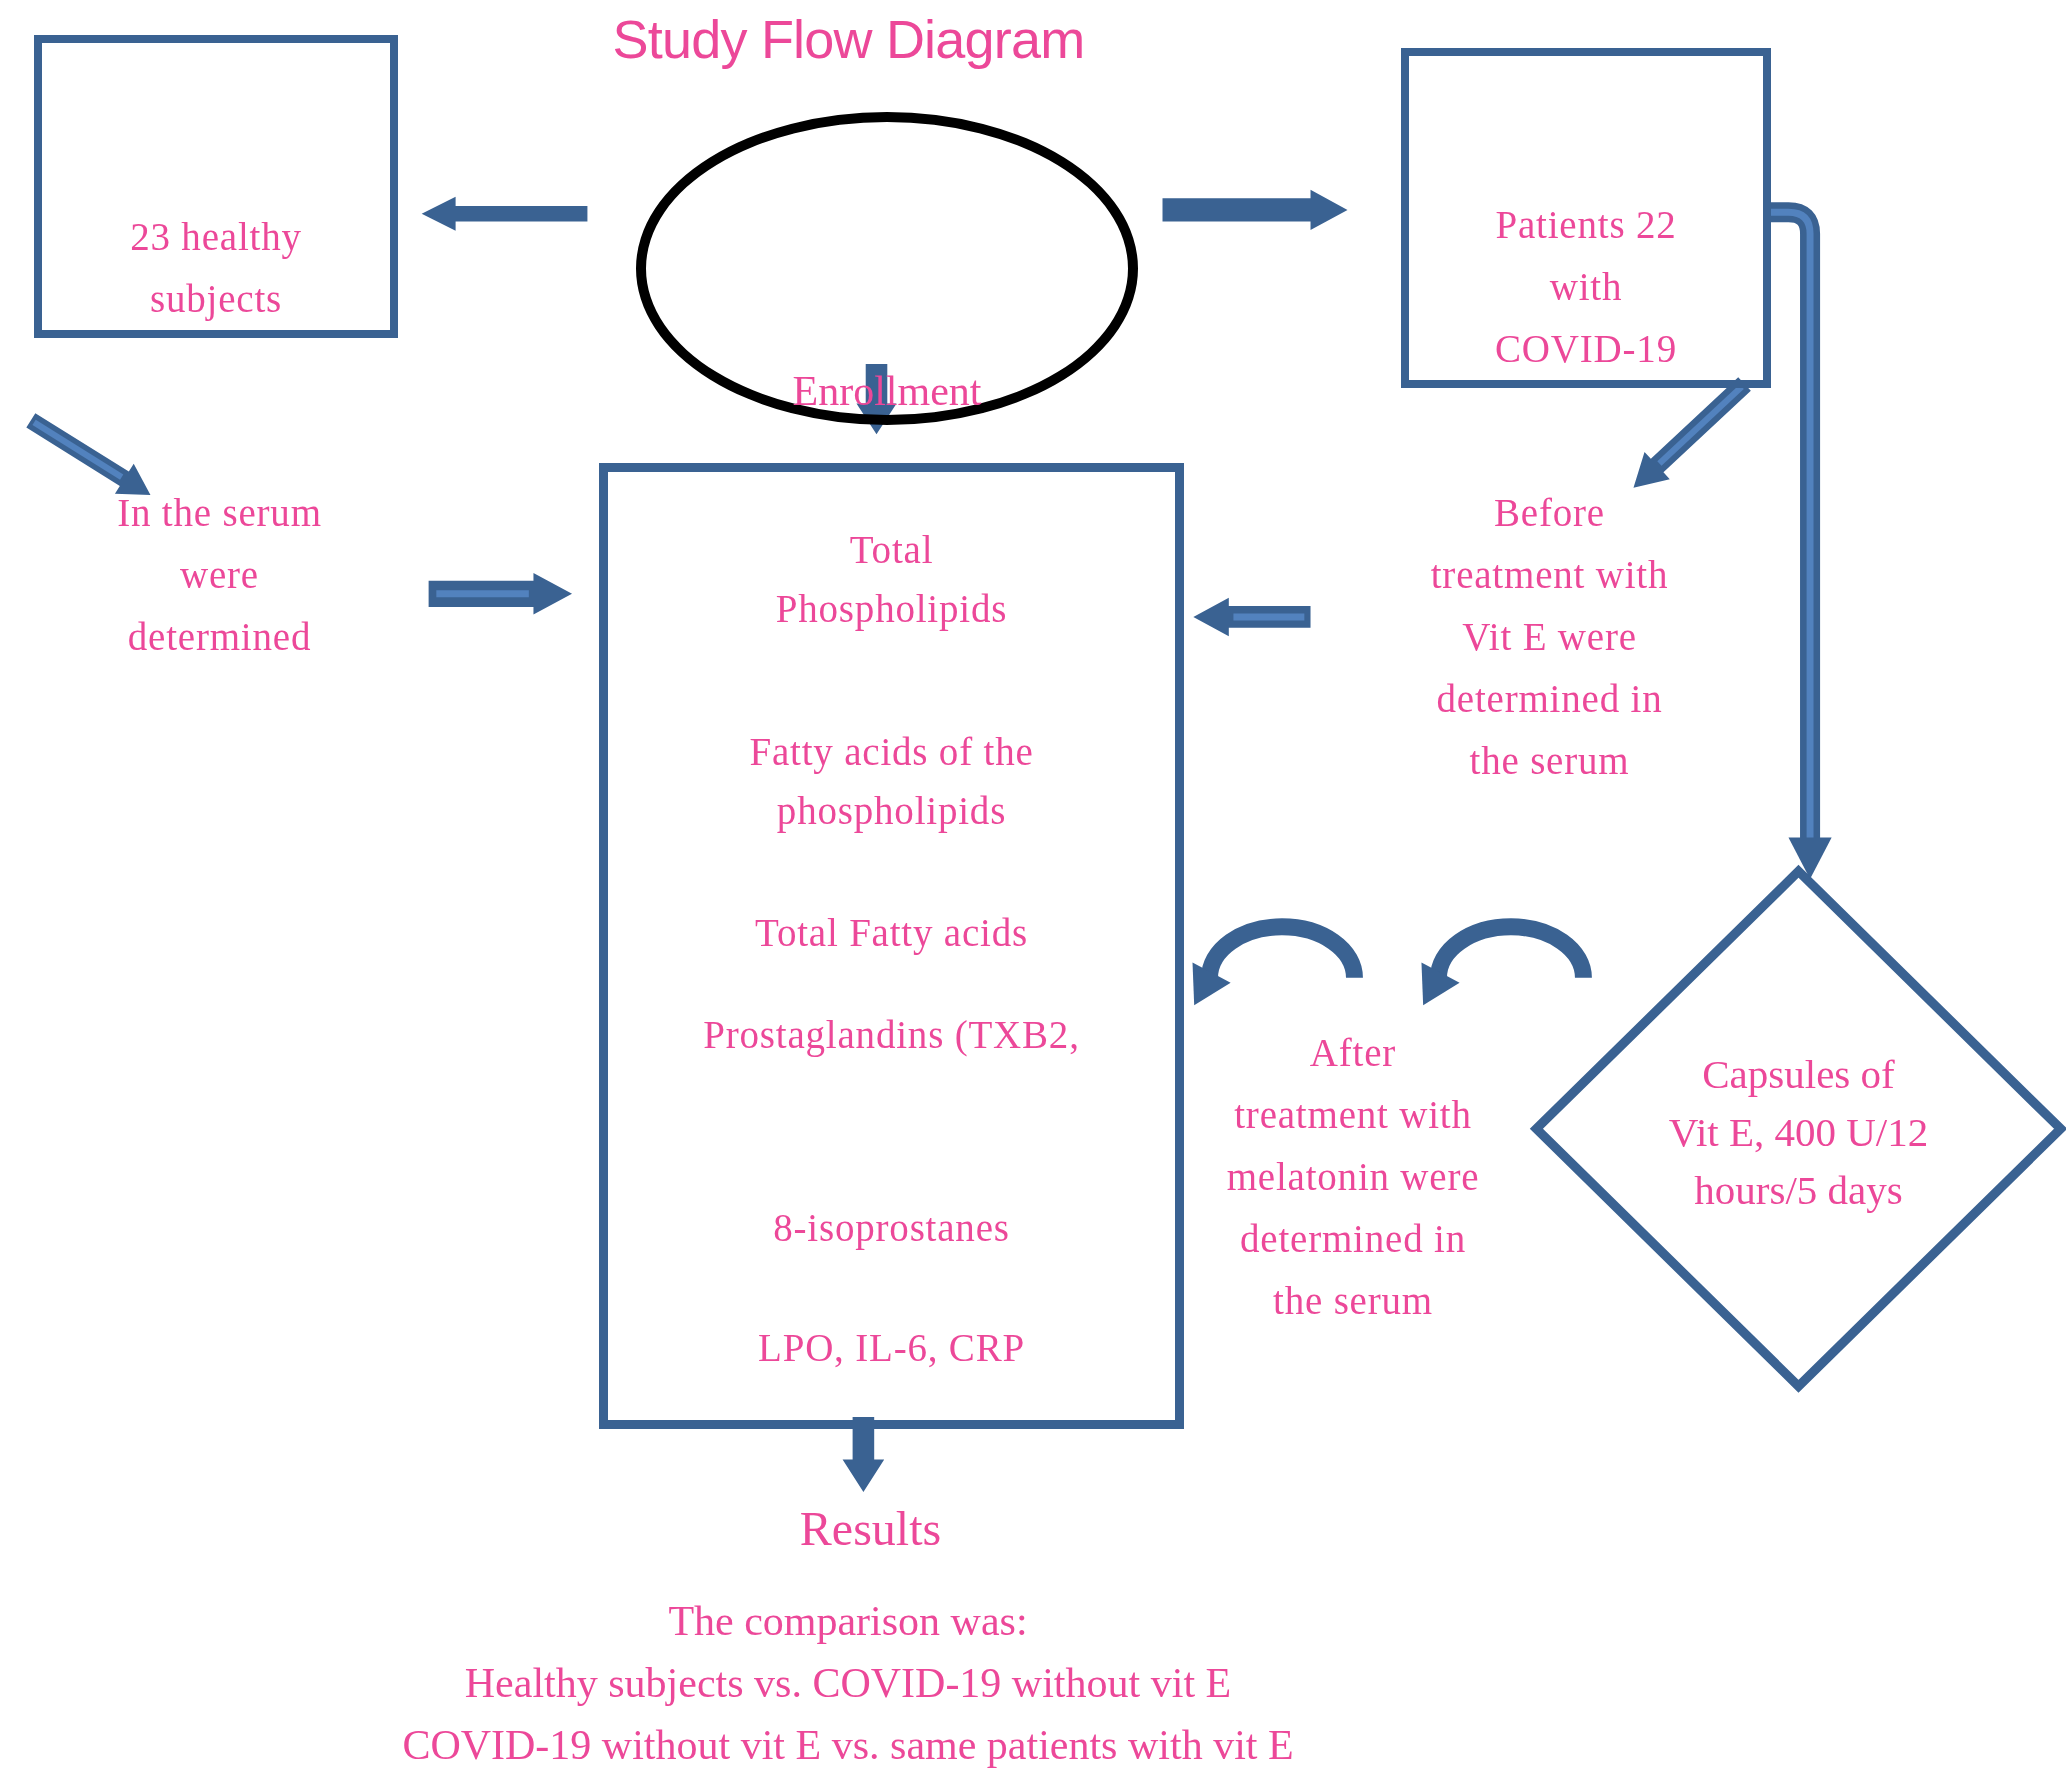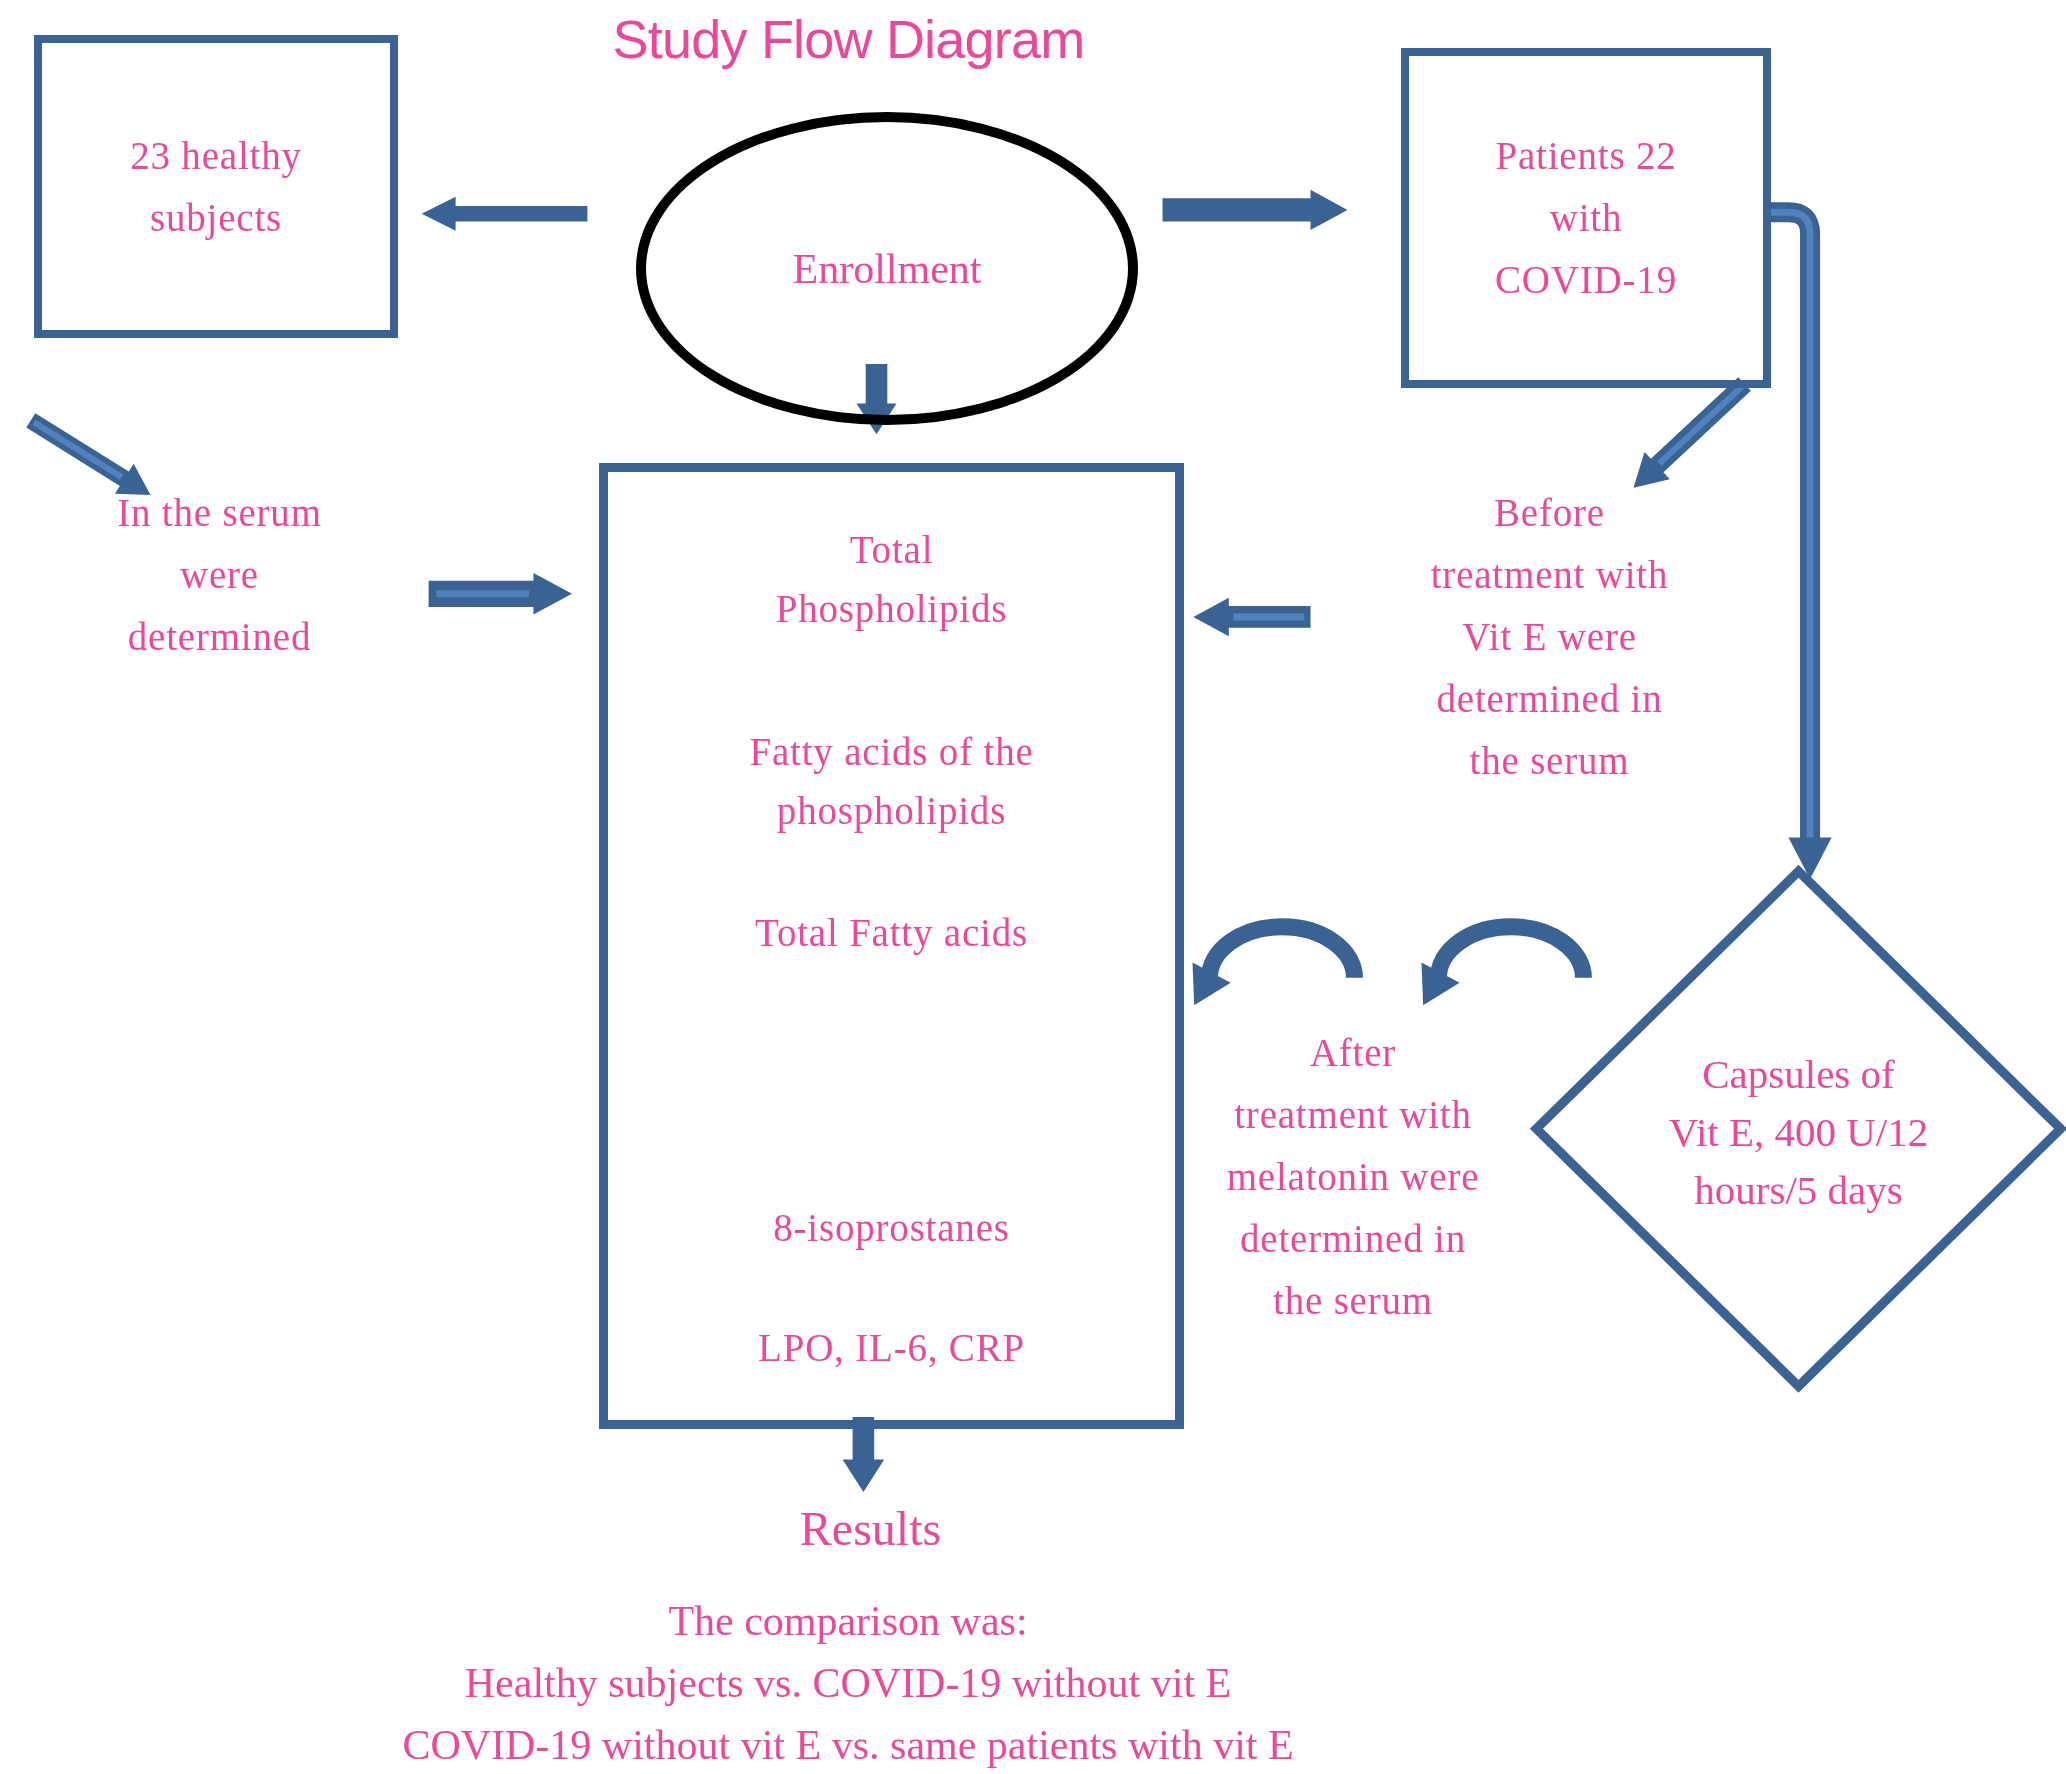--- a/index.html
+++ b/index.html
@@ -6,21 +6,21 @@
   #stage{
     position:relative;
     width:2066px;height:1775px;
     background:#ffffff;
     font-family:"Liberation Serif", serif;
     color:#ec4899;
     overflow:hidden;
     padding-left:28px;
   }
   #shapes{position:absolute;left:0;top:0;}
-  .node{position:absolute;display:flex;align-items:center;justify-content:center;text-align:center;}
+  .node{position:absolute;display:flex;align-items:flex-end;justify-content:center;text-align:center;}
   .mlc{white-space:pre-line;}
   .txt{font-size:39px;line-height:62px;letter-spacing:0.8px;}
   #title{
     position:absolute;left:540px;top:3.9px;width:617px;
     font-family:"Liberation Sans", sans-serif;
     font-size:54px;line-height:71px;text-align:center;letter-spacing:-0.8px;
   }
   #healthy-box{left:34px;top:35px;width:348px;height:287px;border:8.5px solid #3a6292;}
   #enrollment-ellipse{left:636px;top:112px;width:482px;height:293px;border:10px solid #000;border-radius:50%;font-size:42px;}
   #patients-box{left:1401px;top:48px;width:354px;height:324px;border:8.5px solid #3a6292;}
@@ -107,20 +107,21 @@
   <div class="node mlc txt" id="serum-left-note">In the serum
 were
 determined</div>
 
   <div id="center-box">
     <div class="cline" style="top:47px">Total</div>
     <div class="cline" style="top:106px">Phospholipids</div>
     <div class="cline" style="top:249px">Fatty acids of the</div>
     <div class="cline" style="top:308px">phospholipids</div>
     <div class="cline" style="top:430px">Total Fatty acids</div>
+    <div class="cline" style="top:532px">Prostaglandins (TXB2,</div>
     <div class="cline" style="top:725px">8-isoprostanes</div>
     <div class="cline" style="top:845px">LPO, IL-6, CRP</div>
   </div>
 
   <div class="node mlc txt" id="before-note">Before
 treatment with
 Vit E were
 determined in
 the serum</div>
 

